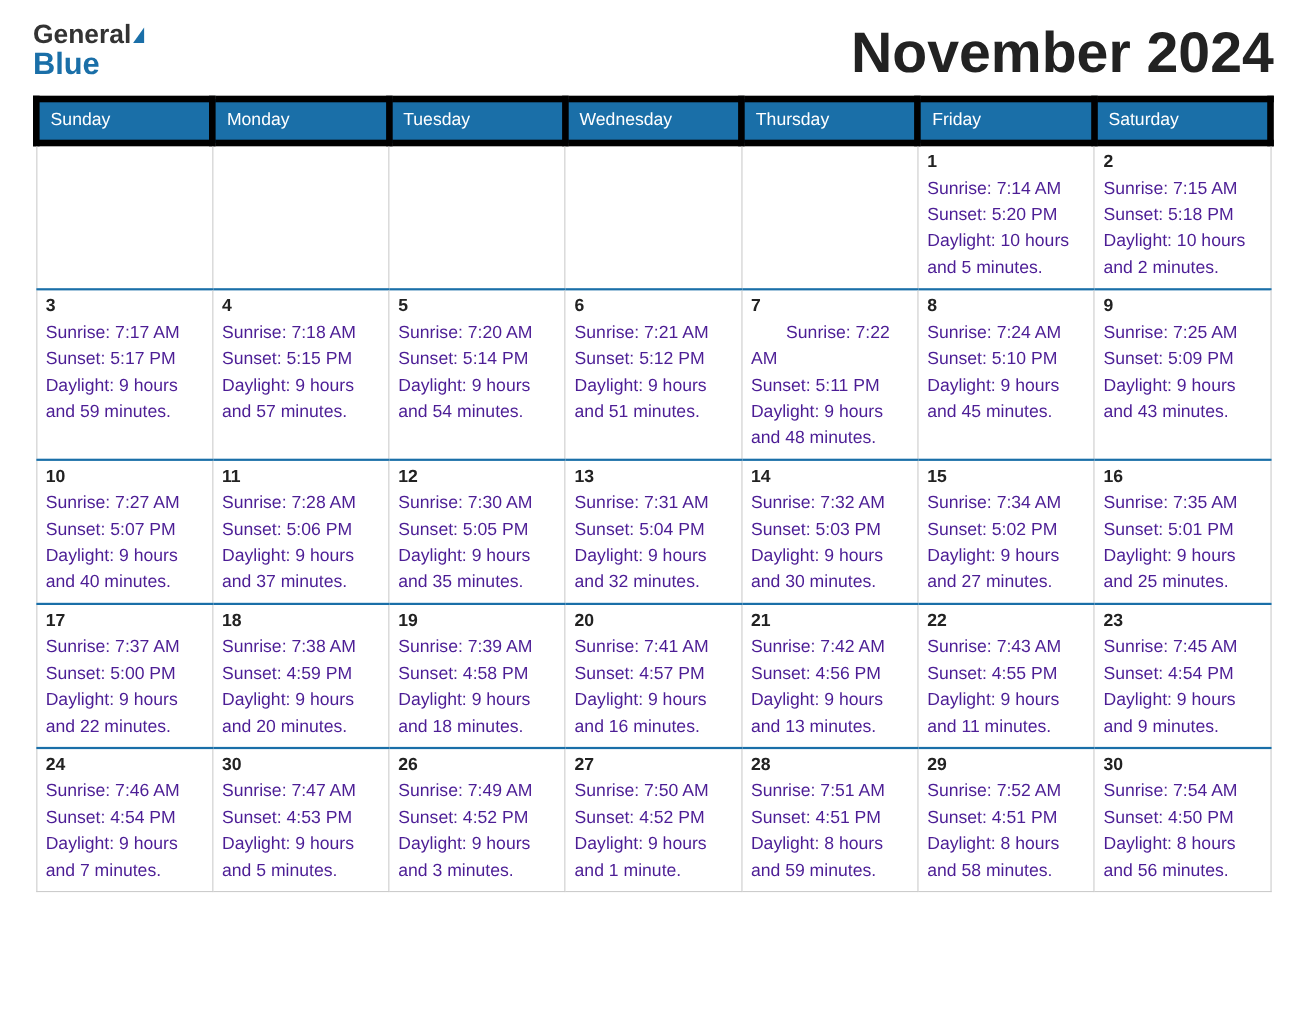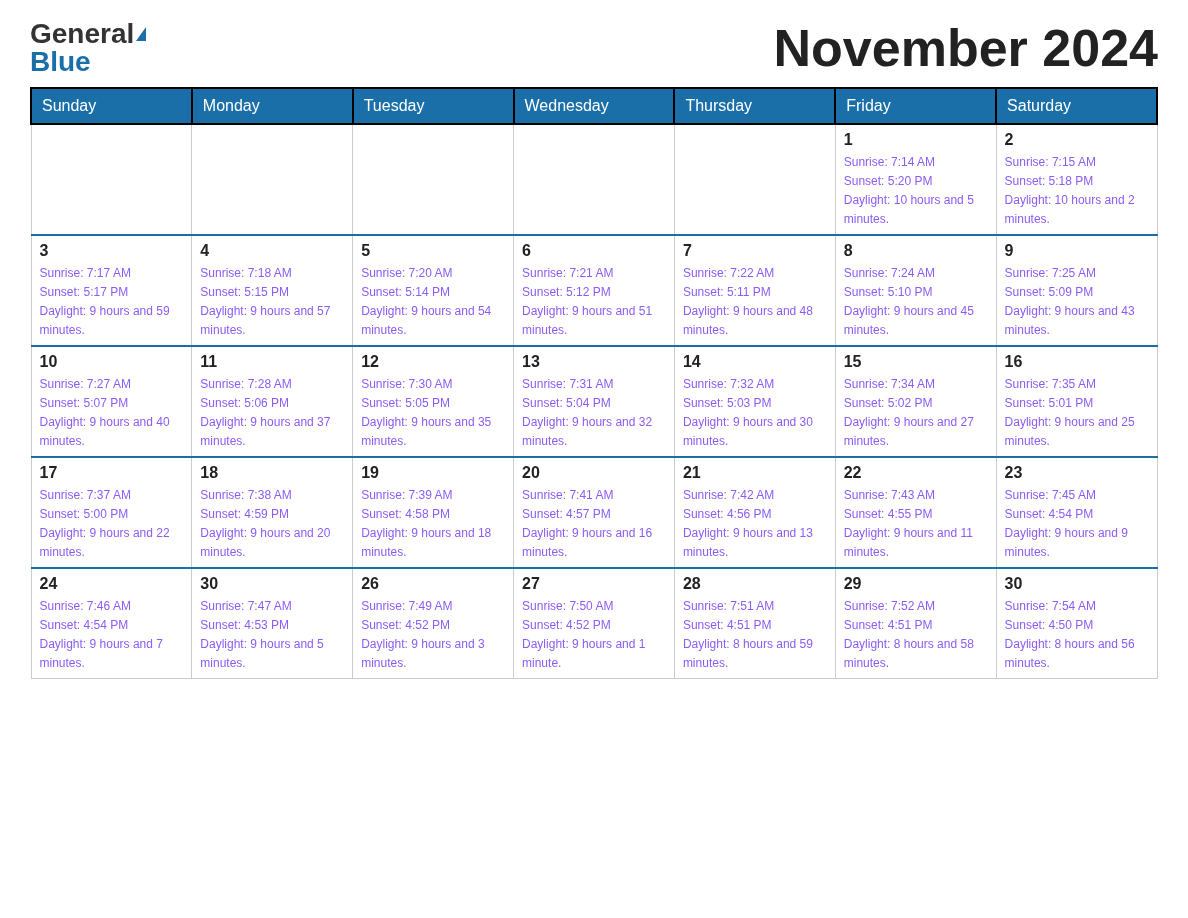--- a/index.html
+++ b/index.html
@@ -15,21 +15,21 @@
       justify-content: space-between;
       align-items: flex-start;
       margin-bottom: 10px;
     }
     .logo {
       display: flex;
       flex-direction: column;
       align-items: flex-start;
     }
     .logo-general {
-      font-size: 28px;
+      font-size: 24px;
       font-weight: bold;
       color: #333;
       line-height: 1;
     }
     .logo-blue {
       font-size: 28px;
       font-weight: bold;
       color: #1a6fa8;
       line-height: 1;
     }
@@ -66,40 +66,40 @@
       border-collapse: collapse;
       margin-top: 10px;
     }
     .calendar-table th {
       background-color: #1a6fa8;
       color: #fff;
       font-size: 16px;
       font-weight: normal;
       padding: 8px 10px;
       text-align: left;
-      border: 2px solid #000000;
+      border: 6px solid #000000;
     }
     .calendar-table td {
       border: 1px solid #ccc;
       vertical-align: top;
       padding: 6px 8px;
       width: 14.28%;
       min-height: 100px;
       background: #fff;
     }
     .day-number {
       font-size: 16px;
       font-weight: bold;
       color: #222;
       display: block;
       margin-bottom: 3px;
     }
     .day-info {
-      font-size: 12px;
-      color: #8b5cf6;
+      font-size: 16px;
+      color: #4c1d95;
       line-height: 1.5;
     }
     .empty-cell {
       background: #f9f9f9;
     }
     tr.week-row td {
       border-top: 2px solid #1a6fa8;
     }
   </style>
 </head>
@@ -150,21 +150,21 @@
 Daylight: 9 hours and 59 minutes.</span></td>
         <td><span class="day-number">4</span><span class="day-info" style="white-space: pre-line;">Sunrise: 7:18 AM
 Sunset: 5:15 PM
 Daylight: 9 hours and 57 minutes.</span></td>
         <td><span class="day-number">5</span><span class="day-info" style="white-space: pre-line;">Sunrise: 7:20 AM
 Sunset: 5:14 PM
 Daylight: 9 hours and 54 minutes.</span></td>
         <td><span class="day-number">6</span><span class="day-info" style="white-space: pre-line;">Sunrise: 7:21 AM
 Sunset: 5:12 PM
 Daylight: 9 hours and 51 minutes.</span></td>
-        <td><span class="day-number">7</span><span class="day-info" style="white-space: pre-line;">Sunrise: 7:22 AM
+        <td><span class="day-number">7</span><span class="day-info" style="white-space: pre-line; margin-left: 32px;">Sunrise: 7:22 AM
 Sunset: 5:11 PM
 Daylight: 9 hours and 48 minutes.</span></td>
         <td><span class="day-number">8</span><span class="day-info" style="white-space: pre-line;">Sunrise: 7:24 AM
 Sunset: 5:10 PM
 Daylight: 9 hours and 45 minutes.</span></td>
         <td><span class="day-number">9</span><span class="day-info" style="white-space: pre-line;">Sunrise: 7:25 AM
 Sunset: 5:09 PM
 Daylight: 9 hours and 43 minutes.</span></td>
       </tr>
       <tr class="week-row">

